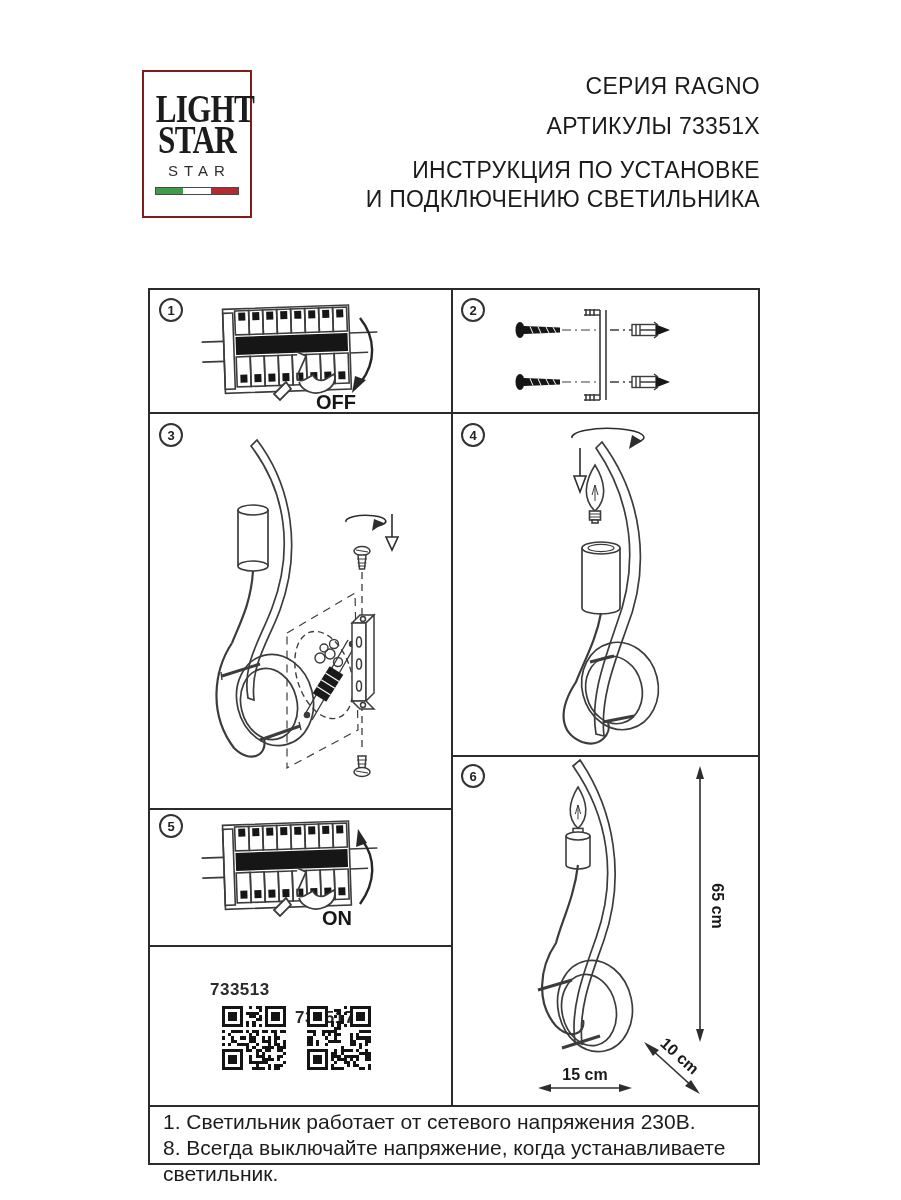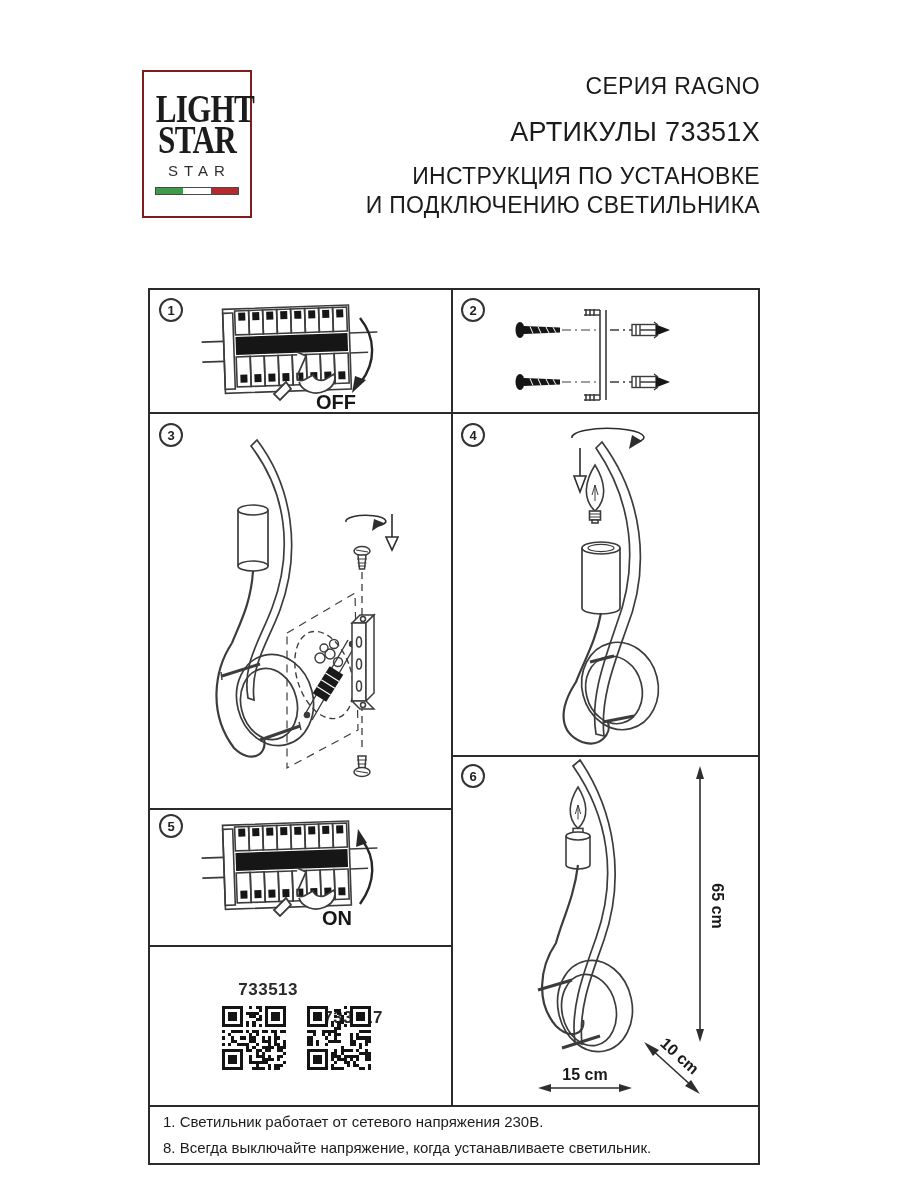--- a/index.html
+++ b/index.html
@@ -12,38 +12,38 @@
   .logo-line { font-family:"Liberation Serif","DejaVu Serif",serif; font-weight:bold; font-size:40px;
                line-height:31px; color:#1c1c1c; transform:scaleX(0.78); transform-origin:50% 50%; letter-spacing:-1px; }
   .logo-group { font-size:15px; letter-spacing:6px; margin-top:7px; margin-left:5px; color:#2e2e2e;
                 font-family:"Liberation Sans",sans-serif; font-weight:normal; }
   .logo-flag { width:84px; height:8px; margin:8px auto 0 auto; border:1px solid #4a4a4a; display:flex; }
   .logo-flag span { flex:1; height:100%; }
 
   
   .header-text { position:absolute; top:71px; right:141px; text-align:right; font-weight:normal; color:#1b1b1b; }
   .ht-series   { font-size:23px; line-height:30px; letter-spacing:0.3px; }
-  .ht-articles { font-size:27px; line-height:30px; letter-spacing:0.3px; margin-top:16px; }
+  .ht-articles { font-size:23px; line-height:30px; letter-spacing:0.3px; margin-top:10px; }
   .ht-instr1   { font-size:23px; line-height:29px; letter-spacing:0.3px; margin-top:15px; }
   .ht-instr2   { font-size:23px; line-height:29px; letter-spacing:0.3px; }
 
   
   .grid { position:absolute; left:148px; top:288px; width:612px; height:877px;
           border:2px solid #2b2b2b; background:#fff; }
   .gline { position:absolute; background:#2b2b2b; }
 
   .step-num { position:absolute; width:24px; height:24px; border:2px solid #333; border-radius:50%;
               display:flex; align-items:center; justify-content:center;
               font-size:13px; font-weight:bold; color:#222; background:#fff; }
   .panel-svg { position:absolute; }
 
-  .qr-label { position:absolute; width:88px; text-align:right; font-size:17px; font-weight:bold; color:#2a2a2a; letter-spacing:0.5px; }
+  .qr-label { position:absolute; width:88px; text-align:left; font-size:17px; font-weight:bold; color:#2a2a2a; letter-spacing:0.5px; }
   .qr-code  { position:absolute; width:64px; height:64px; }
 
-  .notes { position:absolute; left:13px; top:819px; width:590px; font-size:15px; line-height:26px; color:#1c1c1c; }
+  .notes { position:absolute; left:13px; top:819px; width:590px; font-size:21px; line-height:26px; color:#1c1c1c; }
 
   svg text { font-family:"Liberation Sans","DejaVu Sans",sans-serif; }
 </style>
 </head>
 <body>
 
 <div class="page">
 
   <div class="logo-box">
     <div class="logo-line">LIGHT</div>

